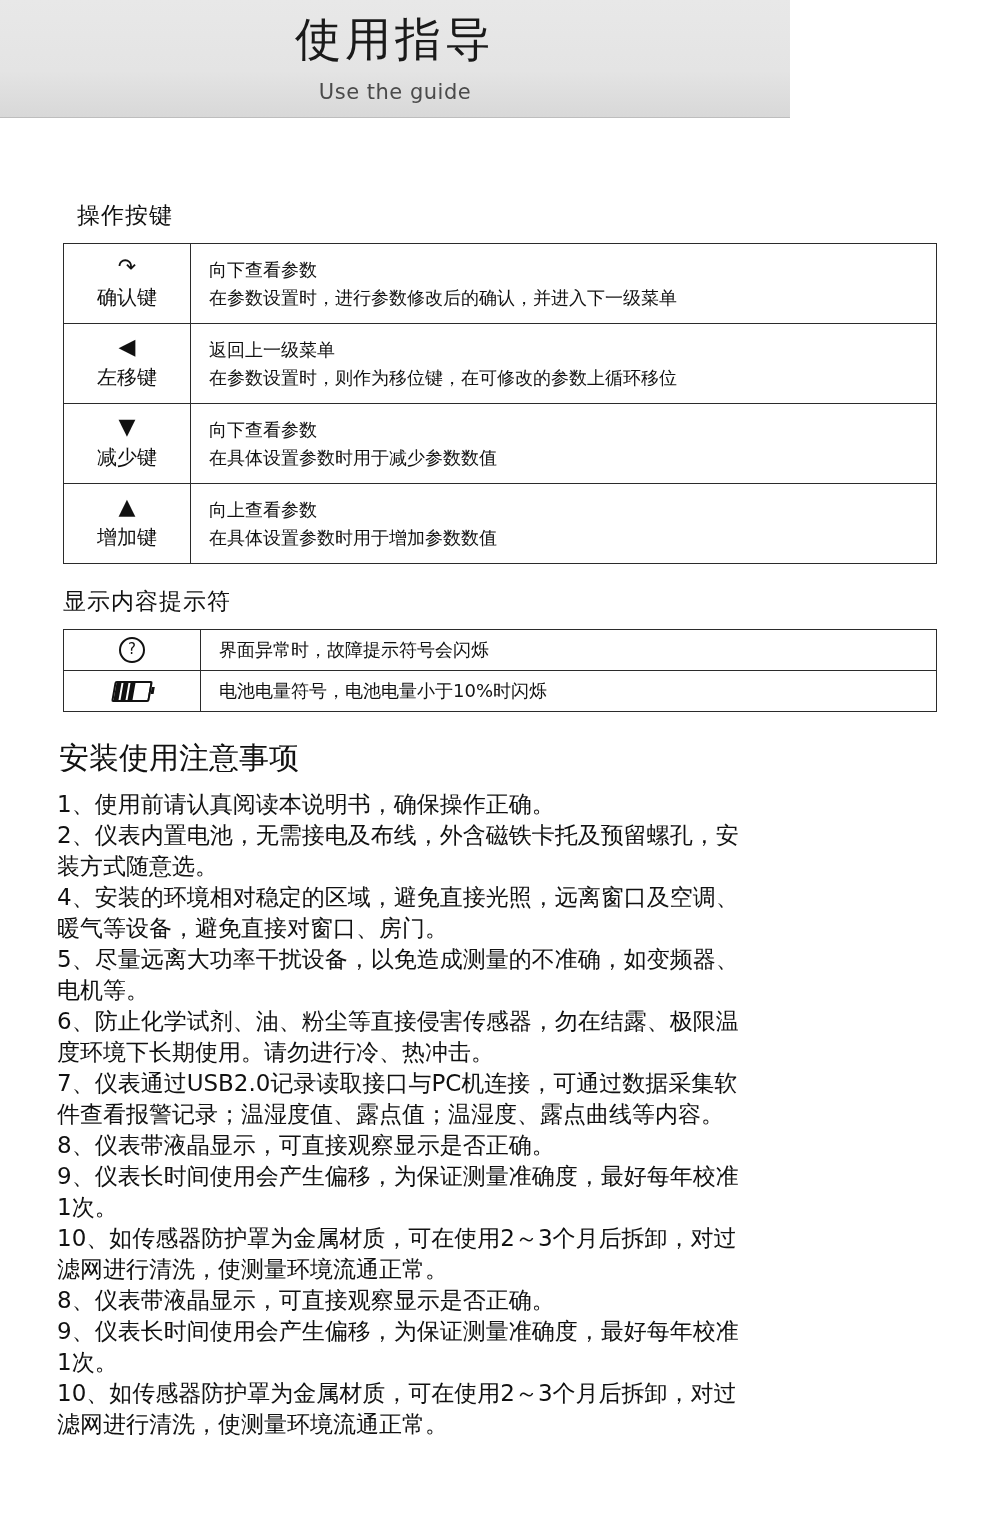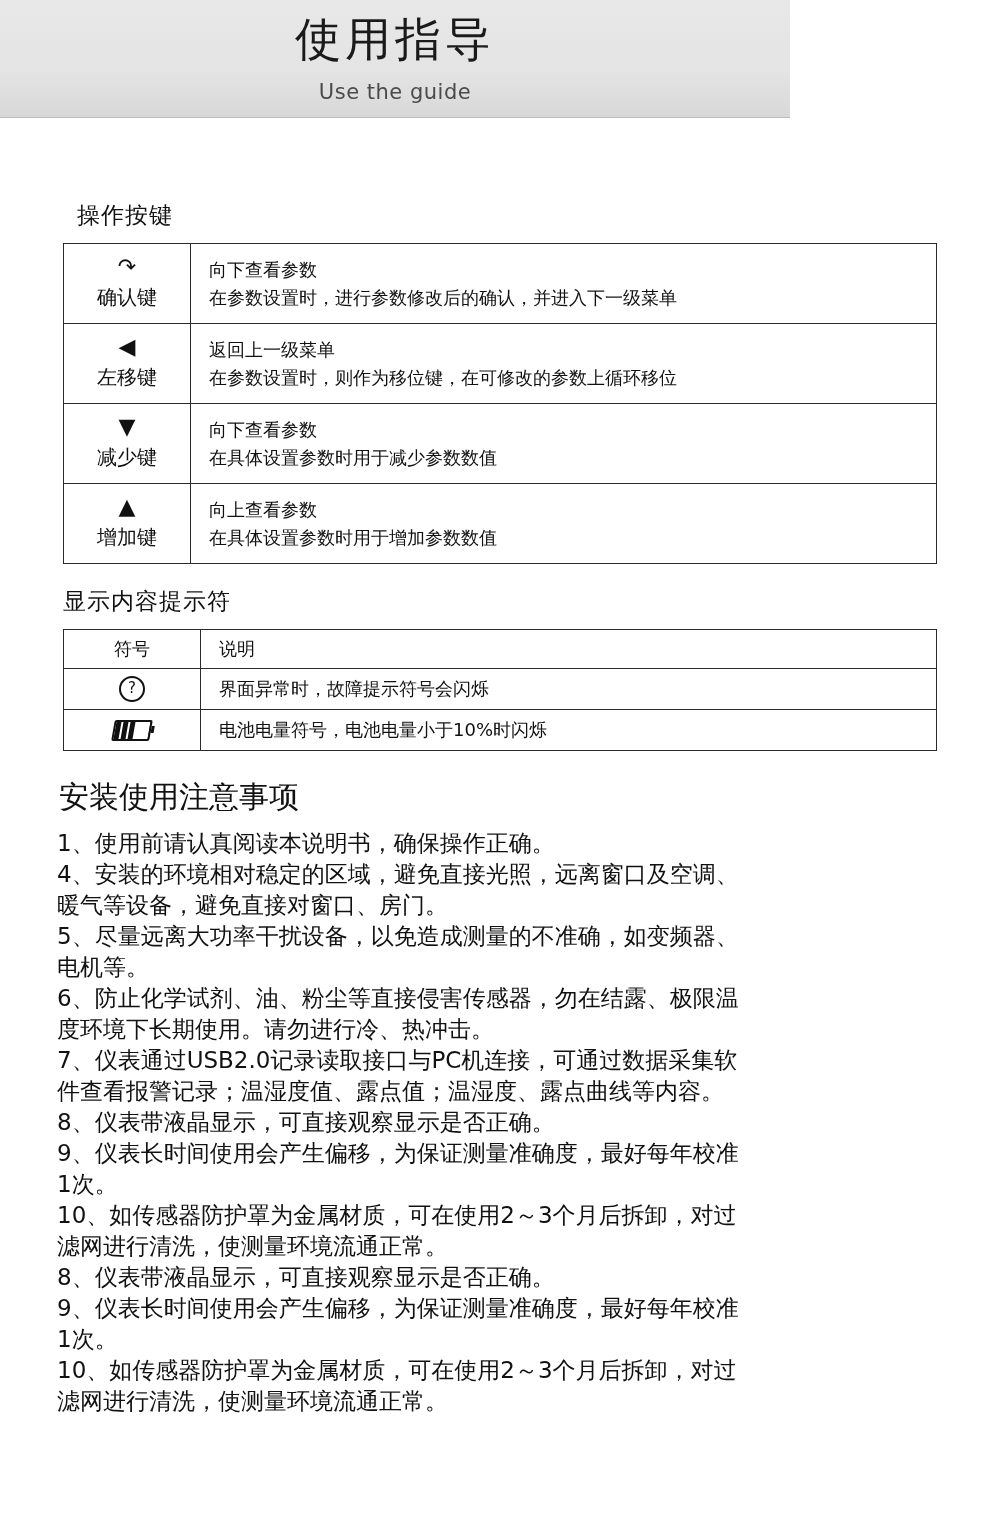--- a/index.html
+++ b/index.html
@@ -251,42 +251,39 @@
           </td>
         </tr>
       </tbody>
     </table>
 
     <div class="section-title tight" style="margin-top:22px;">显示内容提示符</div>
 
     <table class="symbols">
       <tbody>
         <tr>
-          <th class="sym-col sym-head">符号</th>
-          <th class="sym-desc-head" style="text-align:left;">说明</th>
-        </tr>
-        <tr>
           <td class="sym-col">
             <span class="ico-question">?</span>
           </td>
           <td class="sym-desc">界面异常时，故障提示符号会闪烁</td>
         </tr>
         <tr>
           <td class="sym-col">
             <span class="ico-batterypart"></span>
           </td>
           <td class="sym-desc">电池电量符号，电池电量小于10%时闪烁</td>
         </tr>
       </tbody>
     </table>
 
     <div class="notes-title">安装使用注意事项</div>
 
     <div class="notes">
       <p class="note-item">1、使用前请认真阅读本说明书，确保操作正确。</p>
+      <p class="note-item">2、仪表内置电池，无需接电及布线，外含磁铁卡托及预留螺孔，安装方式随意选。</p>
       <p class="note-item">4、安装的环境相对稳定的区域，避免直接光照，远离窗口及空调、暖气等设备，避免直接对窗口、房门。</p>
       <p class="note-item">5、尽量远离大功率干扰设备，以免造成测量的不准确，如变频器、电机等。</p>
       <p class="note-item">6、防止化学试剂、油、粉尘等直接侵害传感器，勿在结露、极限温度环境下长期使用。请勿进行冷、热冲击。</p>
       <p class="note-item">7、仪表通过USB2.0记录读取接口与PC机连接，可通过数据采集软件查看报警记录；温湿度值、露点值；温湿度、露点曲线等内容。</p>
       <p class="note-item">8、仪表带液晶显示，可直接观察显示是否正确。</p>
       <p class="note-item">9、仪表长时间使用会产生偏移，为保证测量准确度，最好每年校准1次。</p>
       <p class="note-item">10、如传感器防护罩为金属材质，可在使用2～3个月后拆卸，对过滤网进行清洗，使测量环境流通正常。</p>
       <p class="note-item">8、仪表带液晶显示，可直接观察显示是否正确。</p>
       <p class="note-item">9、仪表长时间使用会产生偏移，为保证测量准确度，最好每年校准1次。</p>
       <p class="note-item">10、如传感器防护罩为金属材质，可在使用2～3个月后拆卸，对过滤网进行清洗，使测量环境流通正常。</p>

